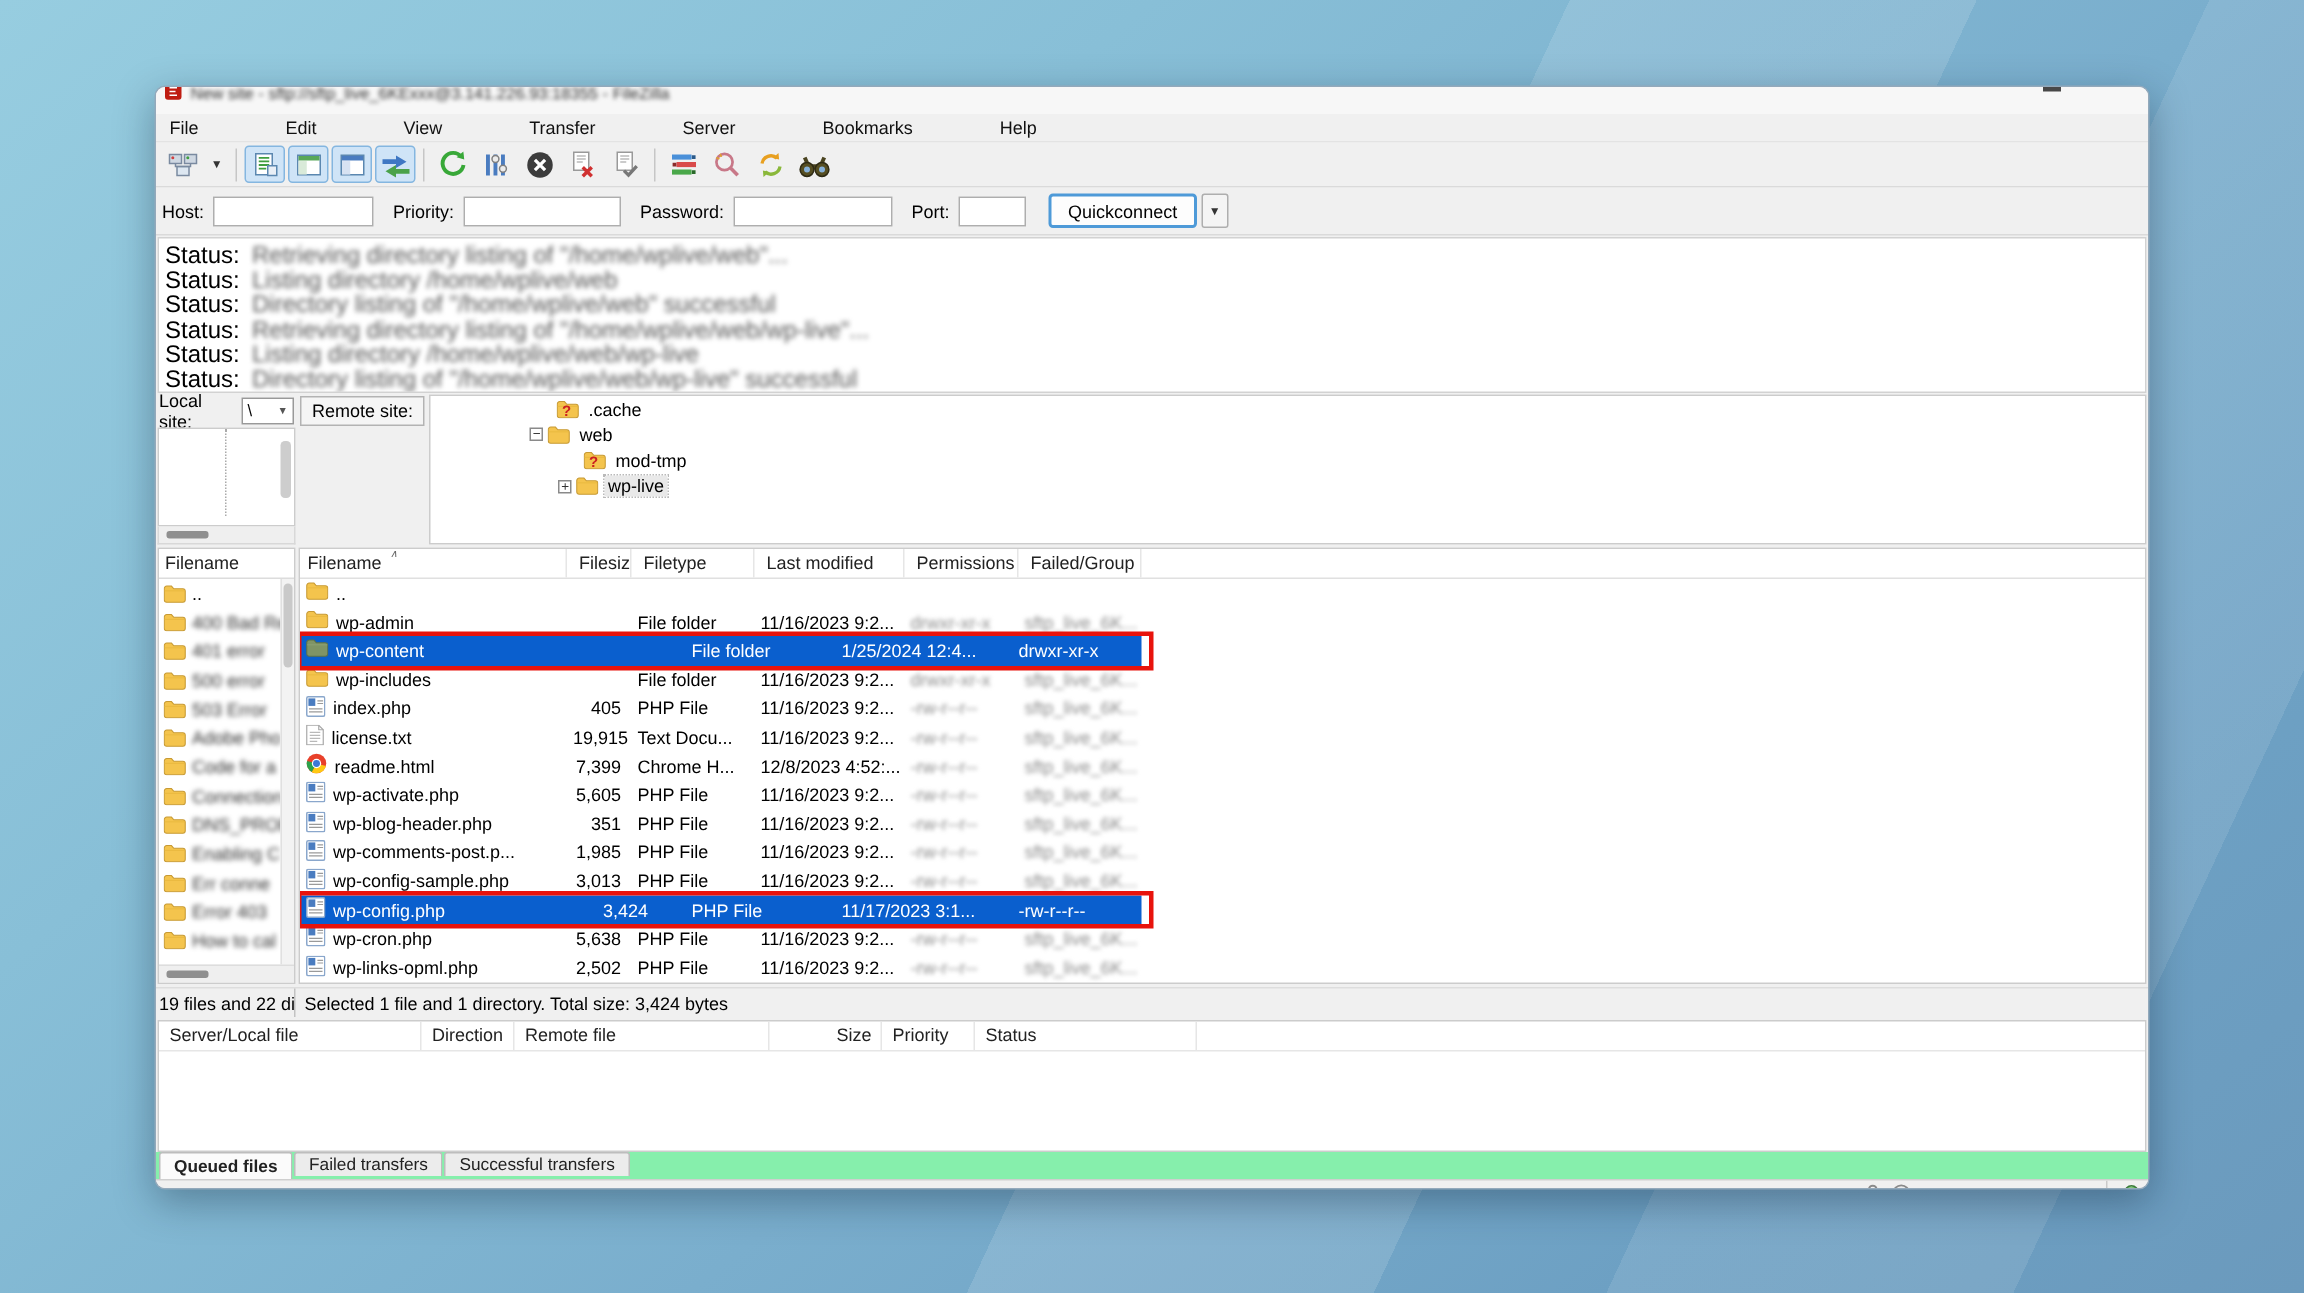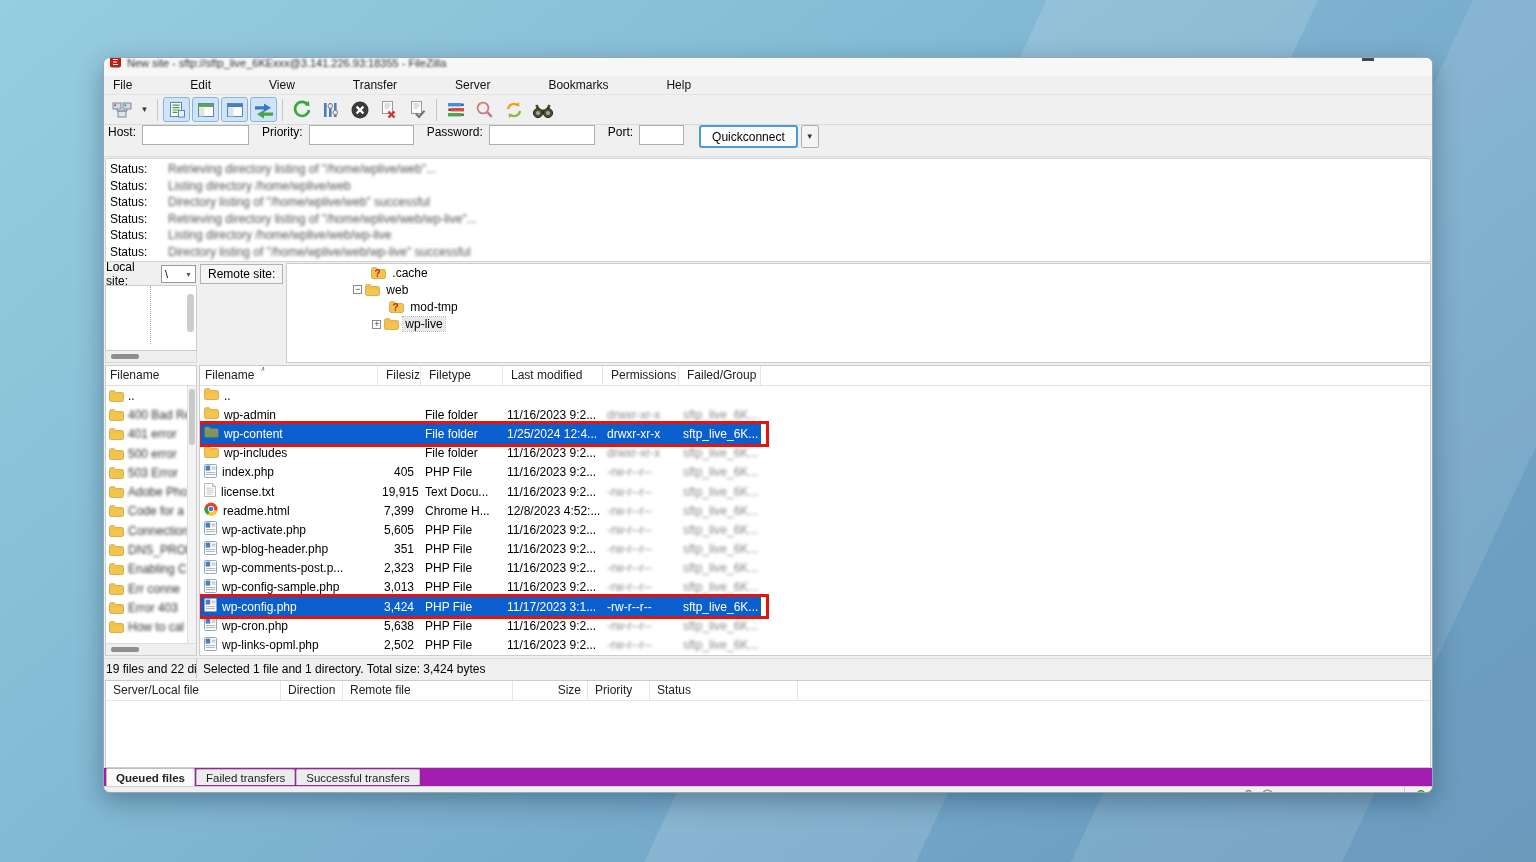--- a/index.html
+++ b/index.html
@@ -30,34 +30,34 @@
 
   .toolbar { height:30px; display:flex; align-items:center; background:#f0f0f0;
     border-bottom:1px solid #dadada; padding:0 3px; }
   .tb-btn { width:27px; height:25px; display:flex; align-items:center; justify-content:center;
     border:1px solid transparent; border-radius:3px; margin:0 1px; }
   .tb-btn.narrow { width:15px; }
   .tb-btn.pressed { background:#cfe4f7; border-color:#84b6e0; }
   .tb-sep { width:1px; height:22px; background:#c6c6c6; margin:0 4px; }
   .caret-glyph { font-size:8px; color:#333; }
 
-  .qc { height:32px; display:flex; align-items:flex-start; background:#f0f0f0; font-size:12px;
+  .qc { height:32px; display:flex; align-items:center; background:#f0f0f0; font-size:12px;
     border-bottom:1px solid #dadada; padding:0 4px; color:#000; }
   .qc label { margin:0 6px 0 13px; }
   .qc label:first-child { margin-left:0; }
   .qc input { height:20px; border:1px solid #aeaeae; background:#fff; padding:0 4px;
     font:12px "Liberation Sans", sans-serif; }
   .in-host {width:107px;} .in-user {width:105px;} .in-pass {width:106px;} .in-port {width:45px;}
   .qc-btn { height:23px; margin-left:15px; padding:0 11px; font:12px "Liberation Sans", sans-serif;
     background:#fdfdfd; border:2px solid #4e9ad8; border-radius:3px; color:#000; }
   .qc-caret { height:23px; width:18px; margin-left:3px; background:#f4f4f4; border:1px solid #aeaeae;
     border-radius:2px; display:flex; align-items:center; justify-content:center; }
 
   .log { height:104px; margin:1px; background:#fff; border:1px solid #d2d2d2;
-    font-size:12px; padding:3px 0 0 4px; overflow:hidden; }
+    font-size:16px; padding:3px 0 0 4px; overflow:hidden; }
   .log-line { height:16.5px; display:flex; white-space:nowrap; }
   .log-label { width:58px; color:#000; }
   .log-msg { color:#555; filter:blur(1.7px); }
 
   .mid { height:100px; display:flex; gap:2px; padding:0 1px; }
   .pane-local { width:92px; display:flex; flex-direction:column; }
   .pane-remote { flex:1; display:flex; flex-direction:row; }
   .pane-head { height:22px; display:flex; align-items:center; font-size:12px; background:#f0f0f0; padding:0 1px; }
   .combo { margin-left:3px; width:36px; height:18px; border:1px solid #999; background:#fff;
     display:flex; align-items:center; justify-content:space-between; padding:0 3px; font-size:11px; }
@@ -97,38 +97,38 @@
   .rf-head .hc.first { padding-left:5px; }
   .rf-head .hc.num { text-align:right; padding-right:6px; }
   .rf-head .hc.last { border-right:none; }
   .sort-caret { position:absolute; top:-1px; left:60px; font-size:7px; color:#666; }
   .rf-row { height:19.2px; width:561px; display:grid; grid-template-columns:178px 43px 82px 100px 76px 82px;
     align-items:center; font-size:12px; position:relative; color:#000; }
   .rf-row .c { padding:0 4px; white-space:nowrap; overflow:hidden; }
   .rf-row .c.name { display:flex; align-items:center; gap:5px; padding-left:4px; }
   .rf-row .c.size { text-align:right; padding-right:7px; }
   .rf-row .masked { filter:blur(1.5px); color:#8d8d8d; }
-  .rf-row.sel { background:var(--sel,#0a5fce); color:#fff; }
+  .rf-row.sel { background:var(--sel,#0a5fce); color:#fff;gap:18px; }
   .redbox { position:absolute; left:-2px; right:-8px; top:-3px; bottom:-3px;
     border:3px solid var(--ann,#e8130c); pointer-events:none; z-index:3; }
 
   .statusrow { height:20px; display:flex; align-items:stretch; font-size:12px; margin-top:2px;
     border-top:1px solid #dddddd; background:#f0f0f0; padding:0 1px; }
   .sr-local { width:92px; display:flex; align-items:center; padding-left:1px; border-right:1px solid #c2c2c2;
     overflow:hidden; white-space:nowrap; }
   .sr-remote { flex:1; display:flex; align-items:center; padding-left:6px; white-space:nowrap; }
 
   .queue { height:88px; margin:2px 1px 0 1px; background:#fff; border:1px solid #cccccc; overflow:hidden; }
   .q-head { height:20px; display:grid; grid-template-columns:175px 62px 170px 75px 62px 148px 1fr;
     font-size:12px; color:#222; border-bottom:1px solid #e6e6e6; }
   .q-head .hc { padding:2px 6px 0 7px; border-right:1px solid #e6e6e6; white-space:nowrap; overflow:hidden; }
   .q-head .hc.num { text-align:right; }
   .q-head .hc.last { border-right:none; }
 
-  .tabs { height:18px; display:flex; align-items:center; padding-left:2px; gap:1px; background:#a21caf; }
+  .tabs { height:18px; display:flex; align-items:flex-start; padding-left:2px; gap:1px; background:#86efac; }
   .tab { height:16px; display:flex; align-items:center; padding:0 9px; font-size:11.5px; color:#222;
     background:#ececec; border:1px solid #bdbdbd; border-bottom:none; border-radius:2px 2px 0 0; }
   .tab.active { background:#fbfbfb; font-weight:bold; height:18px; }
 
   .bottombar { height:13px; background:#f0f0f0; border-top:1px solid #cfcfcf; position:relative;
     font-size:12px; overflow:hidden; }
   .bb-right { position:absolute; left:1138px; top:2px; display:flex; align-items:center; gap:6px; }
   .bb-sep { position:absolute; left:1300px; top:0; bottom:0; width:1px; background:#c9c9c9; }
   .bb-dot { position:absolute; left:1312px; top:3px; width:10px; height:10px; border-radius:50%;
     background:radial-gradient(circle at 35% 30%, #9fdc8f, #4aa64a 70%); border:1px solid #3a7a3a; }
@@ -658,21 +658,21 @@
           </div>
           <div class="rf-row">
             <div class="c name">
               <span class="icn"><svg width="13" height="14" viewBox="0 0 13 14">
                   <rect x=".5" y=".5" width="12" height="13" rx="1" fill="#fff" stroke="#8aa7cc"></rect>
                   <rect x="1.6" y="1.6" width="4.6" height="5" fill="#4a7cc0"></rect>
                   <path d="M7.6 3.2h3.8M7.6 5h3.8M2 8.6h9M2 10.6h9" stroke="#9a9a9a" stroke-width=".8"></path>
                 </svg></span>
               <span>wp-comments-post.p...</span>
             </div>
-            <div class="c size ">2,323</div>
+            <div class="c size ">1,985</div>
             <div class="c ">PHP File</div>
             <div class="c ">11/16/2023 9:2...</div>
             <div class="c masked">-rw-r--r--</div>
             <div class="c masked">sftp_live_6K...</div>
           </div>
           <div class="rf-row">
             <div class="c name">
               <span class="icn"><svg width="13" height="14" viewBox="0 0 13 14">
                   <rect x=".5" y=".5" width="12" height="13" rx="1" fill="#fff" stroke="#8aa7cc"></rect>
                   <rect x="1.6" y="1.6" width="4.6" height="5" fill="#4a7cc0"></rect>

